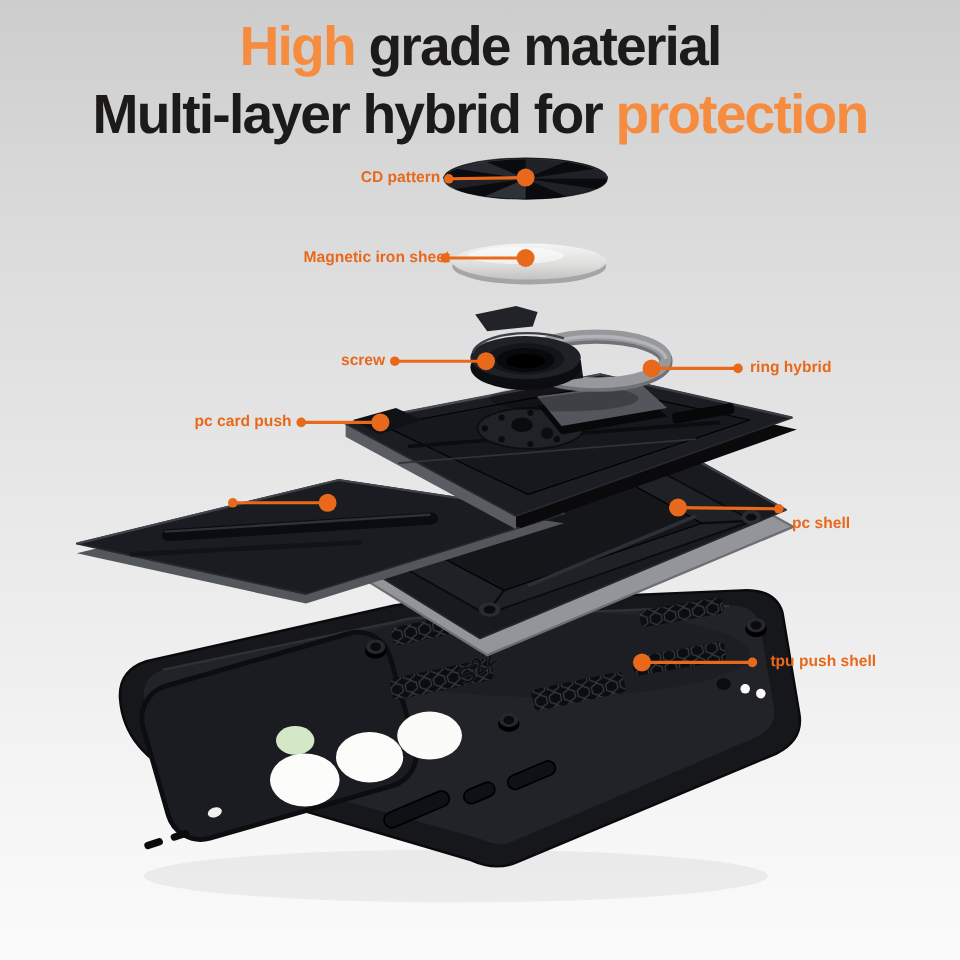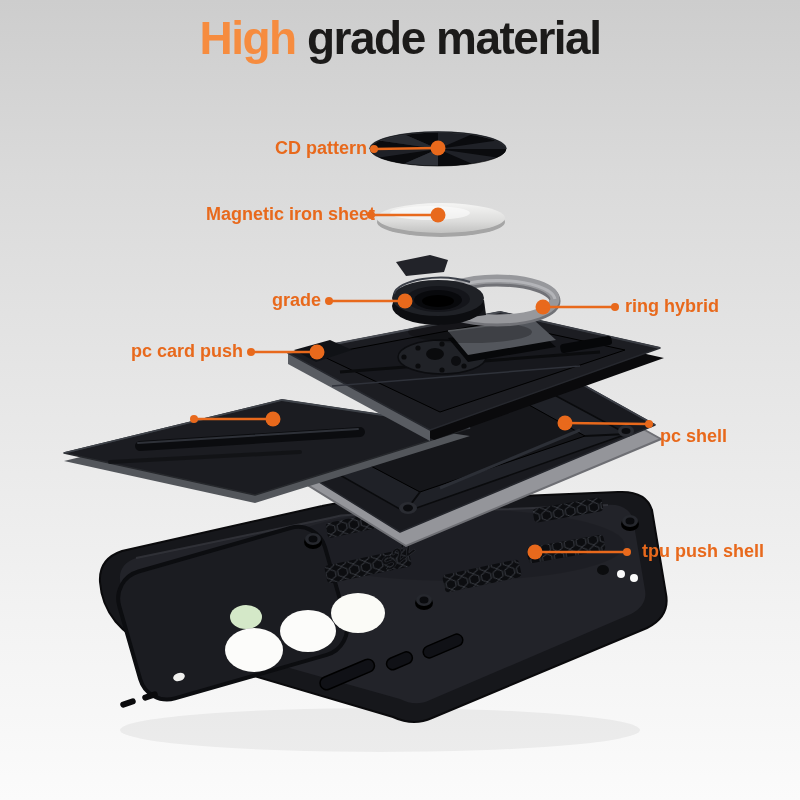--- a/index.html
+++ b/index.html
@@ -14,34 +14,35 @@
   .stage{
     position:relative;width:800px;height:800px;overflow:hidden;
     background:linear-gradient(180deg,var(--background-top) 0%,#dadada 22%,#e7e7e7 50%,#f3f3f3 78%,var(--background-bottom) 100%);
   }
   .title-block{position:absolute;top:10px;left:0;right:0;text-align:center;z-index:3;}
   .title-block h1{margin:0;font-size:46px;line-height:57px;font-weight:800;letter-spacing:-1.5px;}
   .t-accent{color:var(--title-accent);}
   .t-dark{color:var(--title-dark);}
   .art{position:absolute;left:0;top:0;z-index:1;}
   .part-label{
-    position:absolute;z-index:4;font-size:18px;font-weight:700;line-height:20px;
+    position:absolute;z-index:4;font-size:13px;font-weight:700;line-height:20px;
     color:var(--accent);white-space:nowrap;
   }
   .leader{stroke:var(--accent);stroke-width:2.6;}
   .ldot-big{fill:var(--accent);}
   .ldot-small{fill:var(--accent);}
 </style>
 </head>
 <body>
 
 <div class="stage">
 
   <header class="title-block">
     <h1><span class="t-accent">High</span><span class="t-dark"> grade material</span></h1>
+    <h1><span class="t-dark">Multi-layer hybrid for </span><span class="t-accent">protection</span></h1>
   </header>
 
   <svg class="art" width="800" height="800" viewBox="0 0 800 800">
     <defs>
       <linearGradient id="gSheet" x1="0" y1="0" x2="0" y2="1">
         <stop offset="0" stop-color="#f5f5f4"></stop>
         <stop offset="0.6" stop-color="#dddddc"></stop>
         <stop offset="1" stop-color="#c2c2c1"></stop>
       </linearGradient>
       <pattern id="hexp" width="12" height="11" patternUnits="userSpaceOnUse">
@@ -263,19 +264,19 @@
     </g>
     <g>
       <circle class="ldot-big" cx="535" cy="552" r="7.5"></circle>
       <line class="leader" x1="535" y1="552" x2="627" y2="552"></line>
       <circle class="ldot-small" cx="627" cy="552" r="4"></circle>
     </g>
   </svg>
 
   <div class="part-label" style="right:433px;top:138px">CD pattern</div>
   <div class="part-label" style="right:425px;top:204px">Magnetic iron sheet</div>
-  <div class="part-label" style="right:479px;top:290px">grade</div>
+  <div class="part-label" style="right:479px;top:290px">screw</div>
   <div class="part-label" style="left:625px;top:296px">ring hybrid</div>
   <div class="part-label" style="right:557px;top:341px">pc card push</div>
   <div class="part-label" style="left:660px;top:426px">pc shell</div>
   <div class="part-label" style="left:642px;top:541px">tpu push shell</div>
 
 </div>
 
 </body></html>

